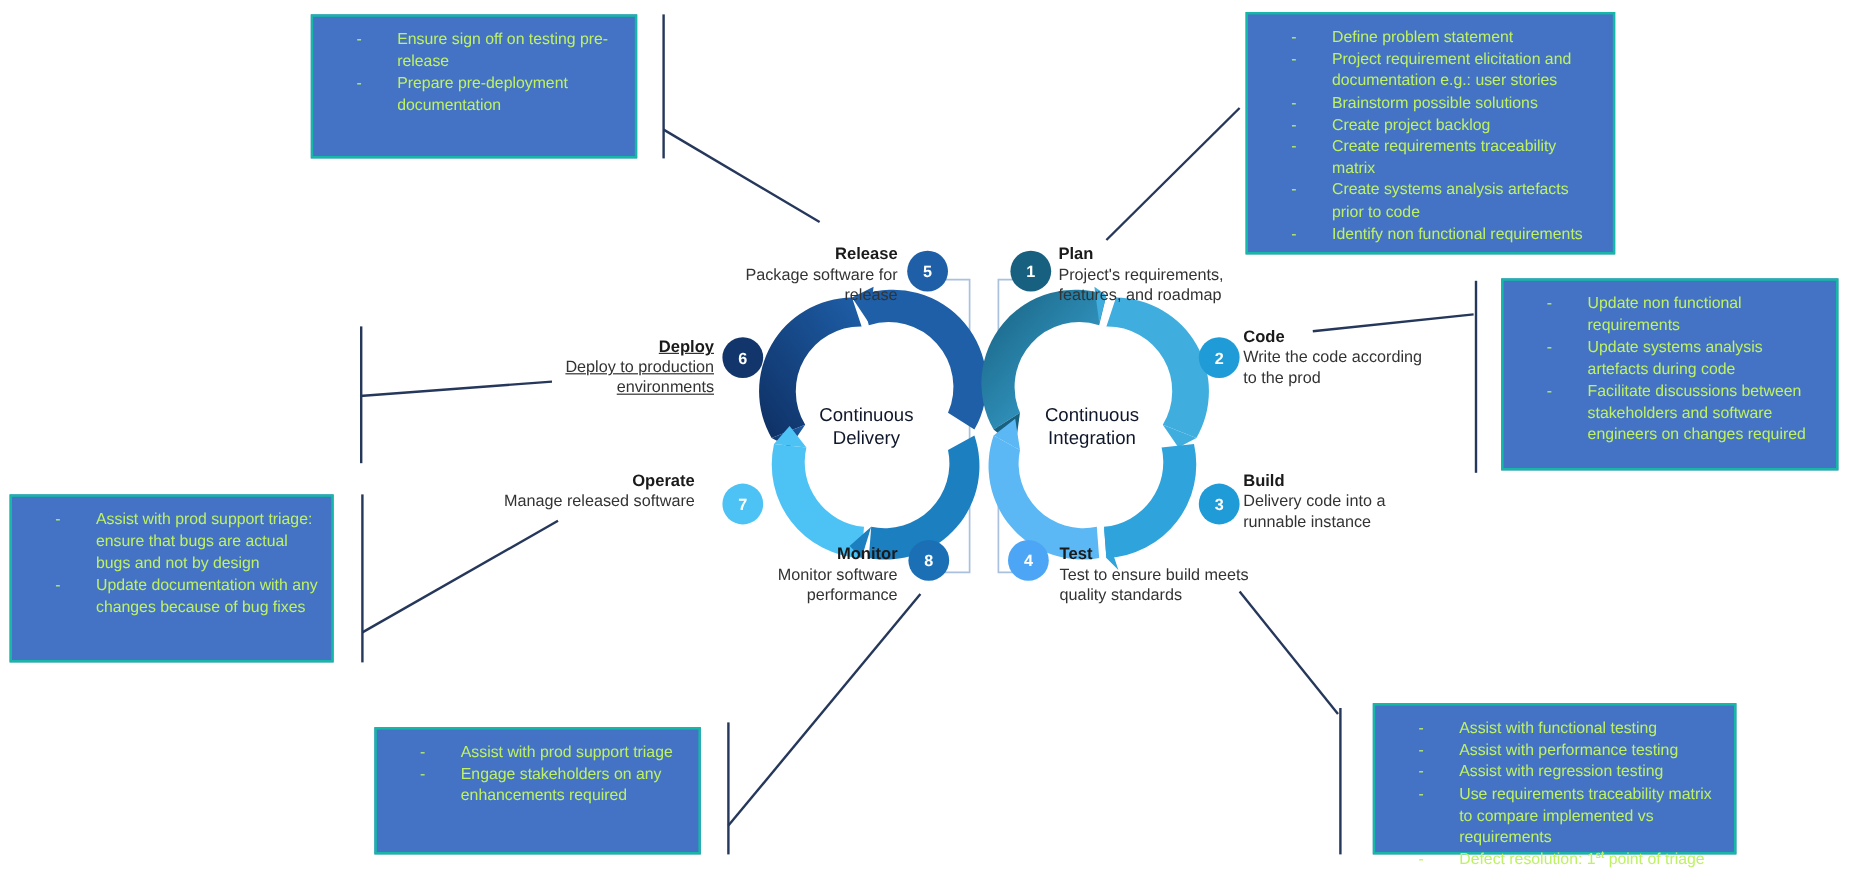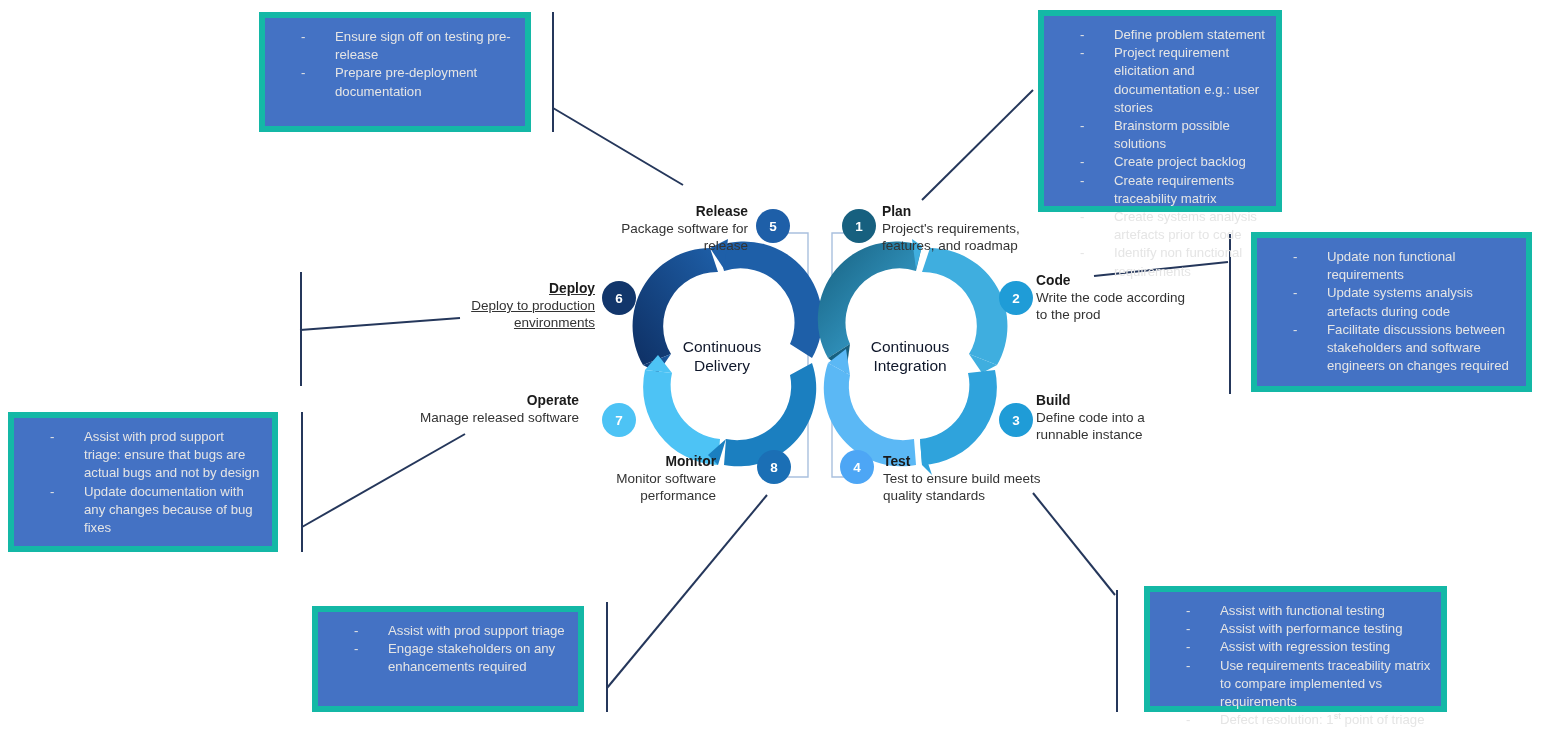--- a/index.html
+++ b/index.html
@@ -14,23 +14,23 @@
     position: relative;
     width: 1548px;
     height: 741px;
     background: #ffffff;
     overflow: hidden;
   }
   
   .callout {
     position: absolute;
     background: #4472C4;
-    border: 6px solid #14b8a6;
+    border: 2px solid #14b8a6;
     box-sizing: border-box;
-    color: #e5e5e5;
+    color: #bef264;
     font-size: 13.2px;
     line-height: 18.2px;
     padding: 10px 8px 8px 8px;
   }
   .callout ul {
     list-style: none;
     margin: 0;
     padding: 0;
   }
   .callout li {
@@ -138,21 +138,21 @@
   <div class="vbar" style="left:606px; top:602px; height:110px;"></div>
   <div class="vbar" style="left:1116px; top:590px; height:122px;"></div>
 
   <div class="callout" style="left:259px; top:12px; width:272px; height:120px;">
     <ul>
       <li>Ensure sign off on testing pre-release</li>
       <li>Prepare pre-deployment documentation</li>
     </ul>
   </div>
 
-  <div class="callout" style="left:1038px; top:10px; width:244px; height:202px;">
+  <div class="callout" style="left:1038px; top:10px; width:308px; height:202px;">
     <ul>
       <li>Define problem statement</li>
       <li>Project requirement elicitation and documentation e.g.: user stories</li>
       <li>Brainstorm possible solutions</li>
       <li>Create project backlog</li>
       <li>Create requirements traceability matrix</li>
       <li>Create systems analysis artefacts prior to code</li>
       <li>Identify non functional requirements</li>
     </ul>
   </div>
@@ -282,21 +282,21 @@
   </div>
 
   <div class="node-label right" style="left:1036px; top:272px; width:160px;">
     <span class="ttl">Code</span>
     <span>Write the code according</span><br>
     <span>to the prod</span>
   </div>
 
   <div class="node-label right" style="left:1036px; top:392px; width:160px;">
     <span class="ttl">Build</span>
-    <span>Define code into a</span><br>
+    <span>Delivery code into a</span><br>
     <span>runnable instance</span>
   </div>
 
   <div class="node-label right" style="left:883px; top:453px; width:170px;">
     <span class="ttl">Test</span>
     <span>Test to ensure build meets</span><br>
     <span>quality standards</span>
   </div>
 
   <div class="node-label left" style="left:596px; top:203px; width:152px;">
@@ -309,19 +309,19 @@
     <span class="ttl">Deploy</span>
     <span>Deploy to production</span><br>
     <span>environments</span>
   </div>
 
   <div class="node-label left" style="left:389px; top:392px; width:190px;">
     <span class="ttl">Operate</span>
     <span>Manage released software</span>
   </div>
 
-  <div class="node-label left" style="left:566px; top:453px; width:150px;">
+  <div class="node-label left" style="left:598px; top:453px; width:150px;">
     <span class="ttl">Monitor</span>
     <span>Monitor software</span><br>
     <span>performance</span>
   </div>
 
 </div>
 
 </body></html>

